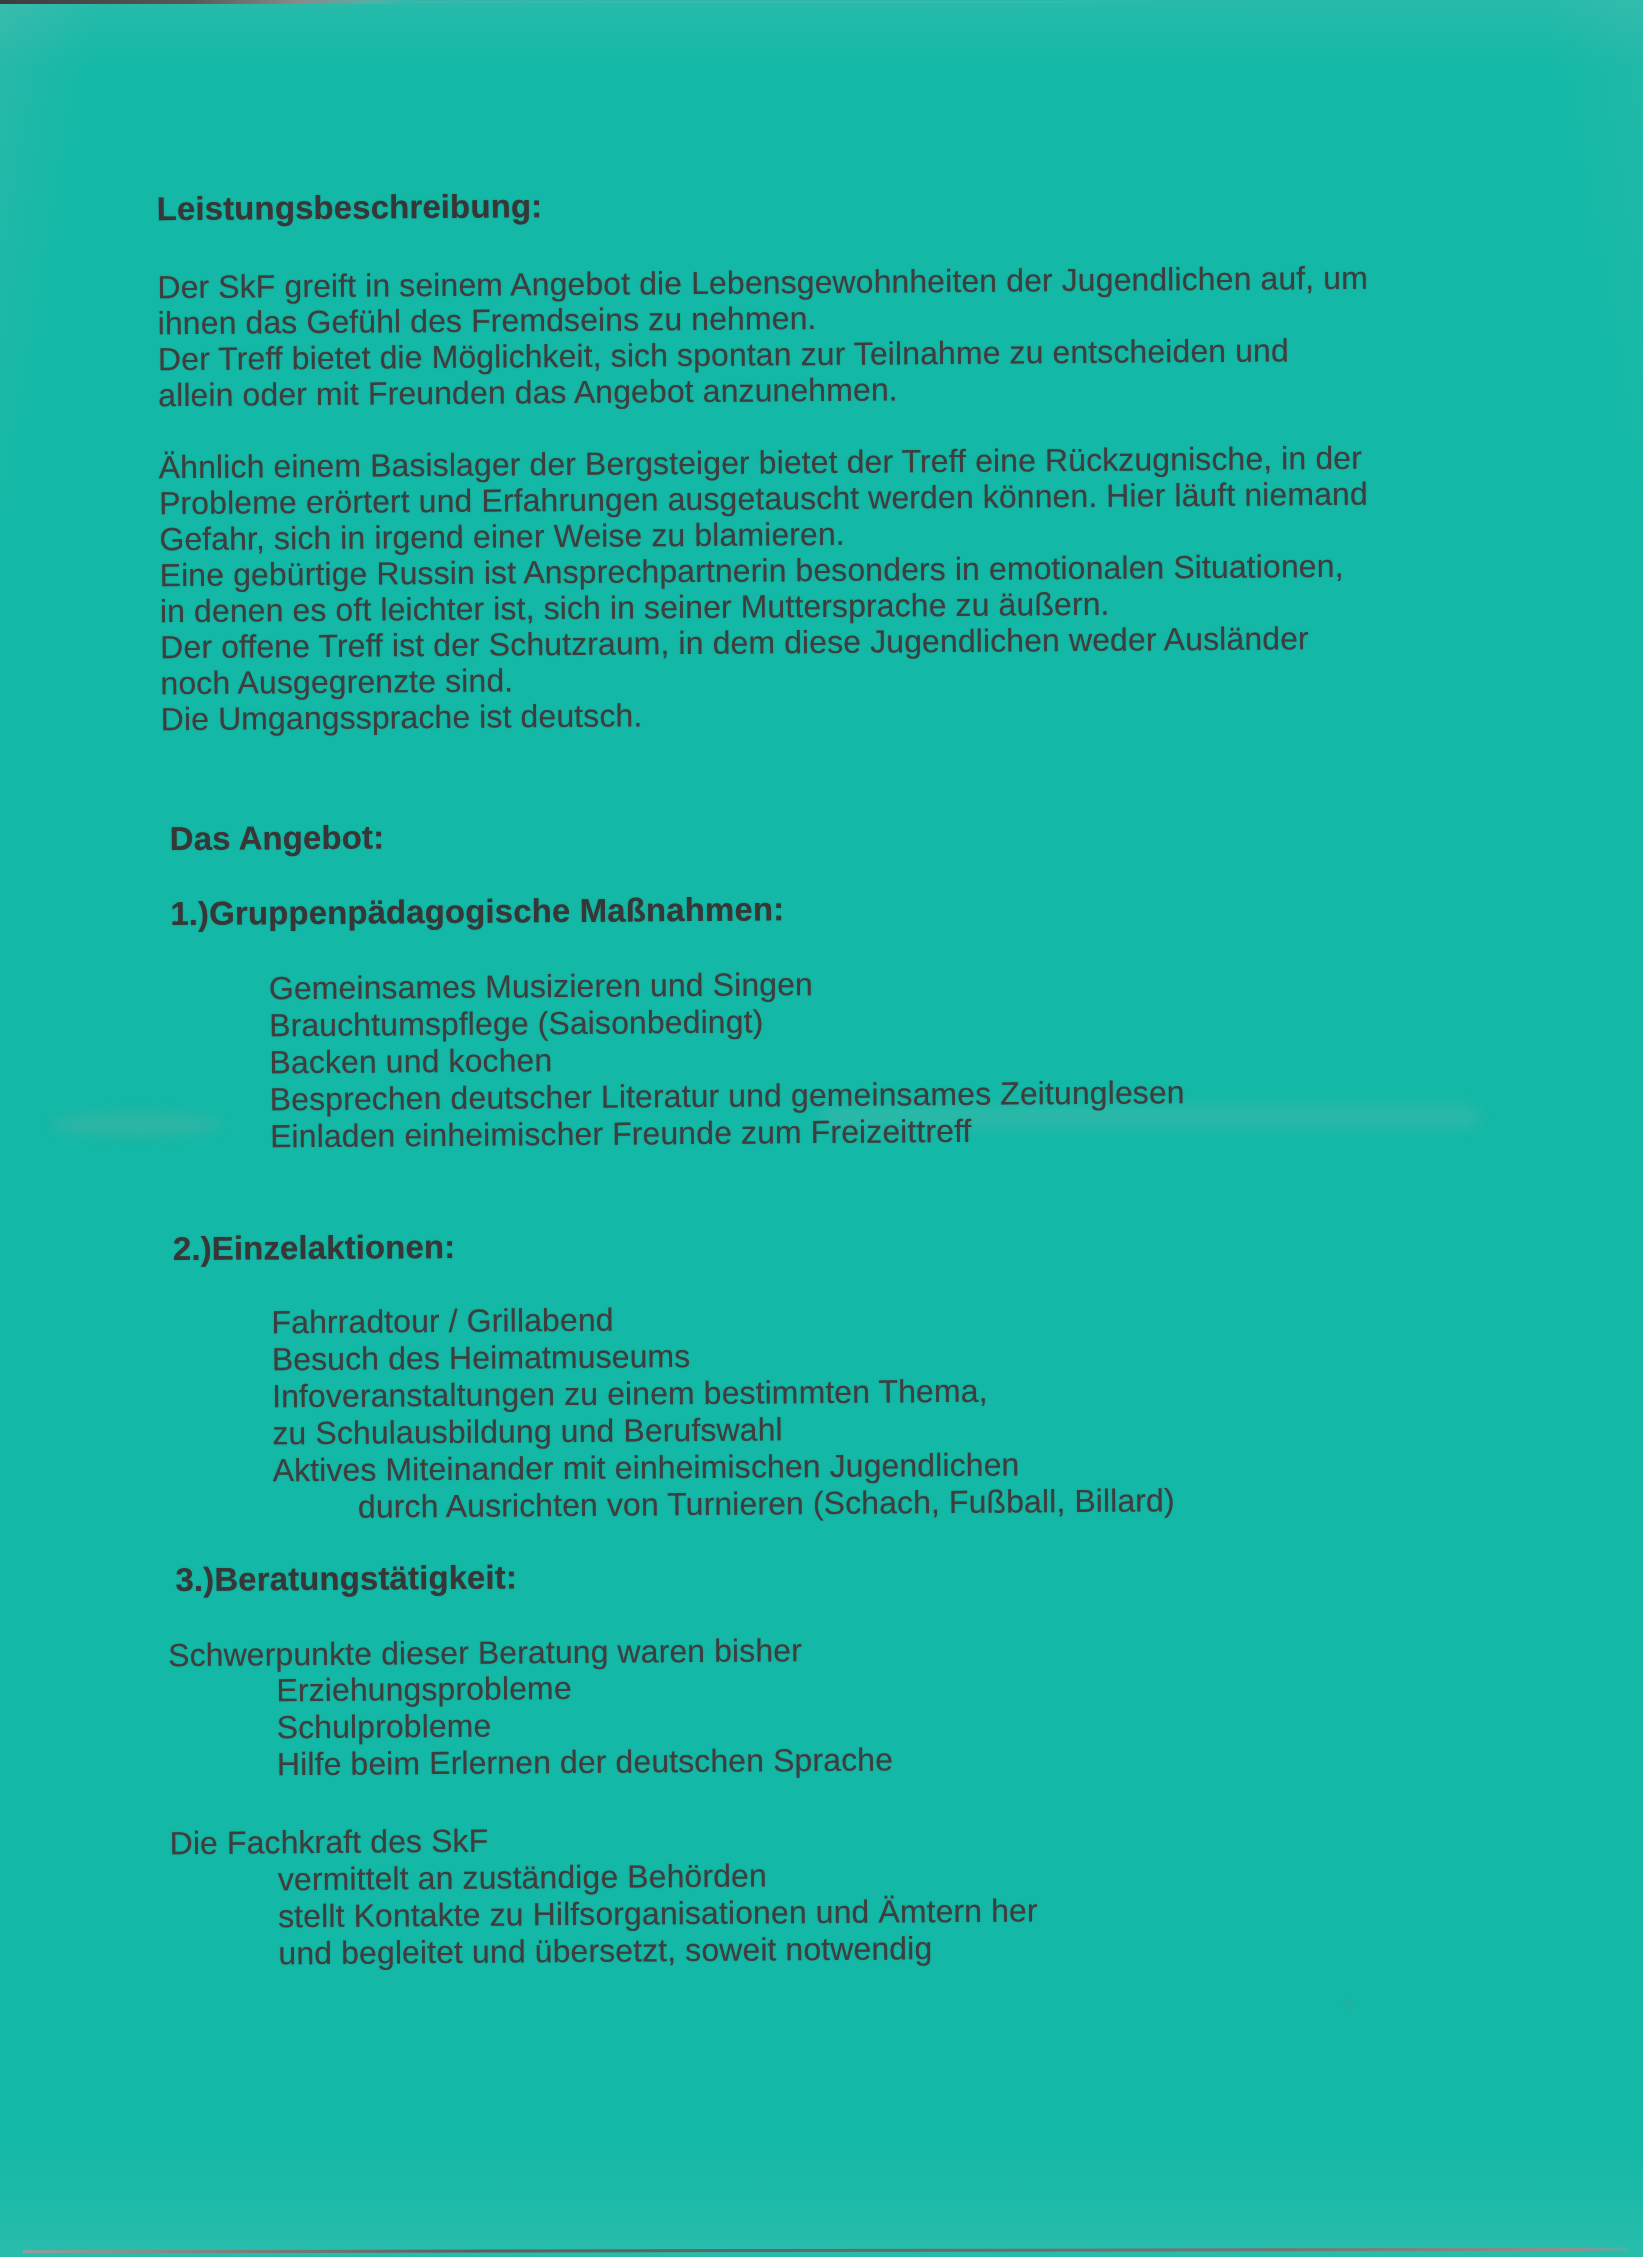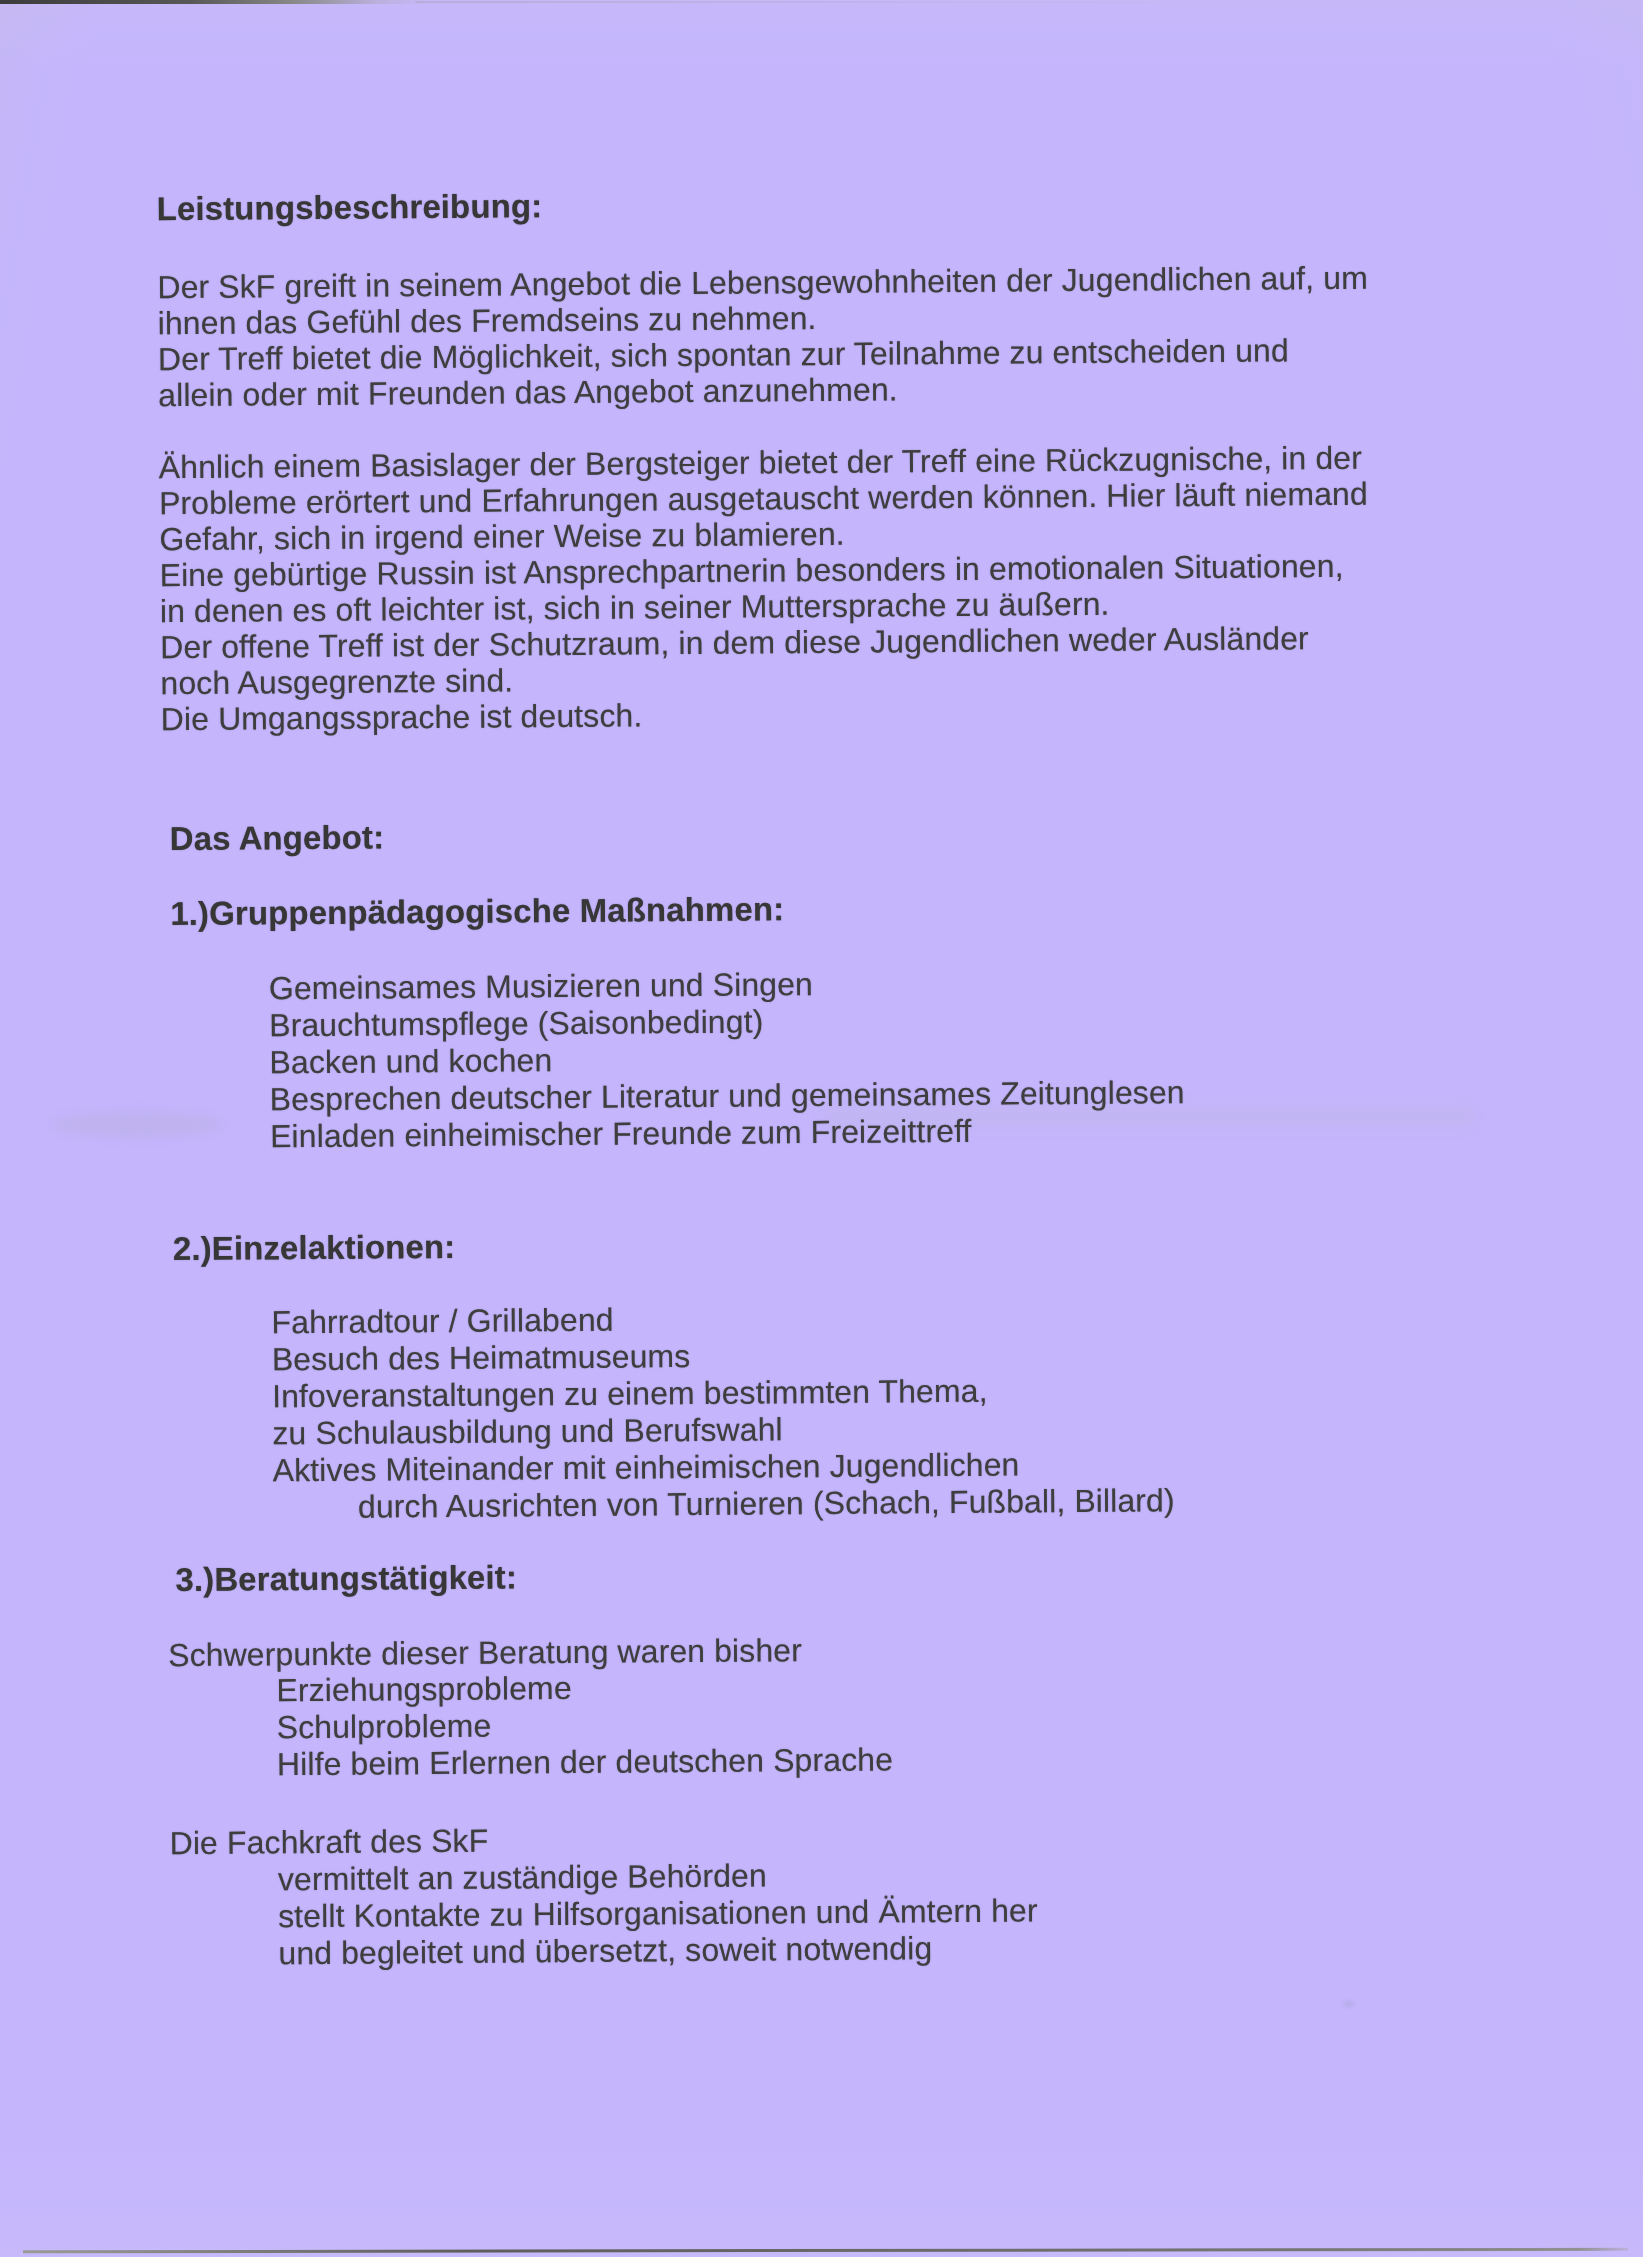--- a/index.html
+++ b/index.html
@@ -1,19 +1,19 @@
 <!DOCTYPE html>
 <html><head>
 <meta charset="utf-8">
 <style>
   html,body { margin:0; padding:0; background:#e9e9e7; }
   .page {
     position:relative;
     width:1643px; height:2257px;
-    background:#c4b5fd;
+    background:#14b8a6;
     overflow:hidden;
     font-family:"Liberation Sans","DejaVu Sans",sans-serif;
     color:#3e3e3e;
   }
   
   .page-tint {
     position:absolute; inset:0; pointer-events:none;
     background:
       linear-gradient(100deg, rgba(195,195,193,0.12), rgba(255,255,255,0) 5%),
       linear-gradient(260deg, rgba(200,200,198,0.08), rgba(255,255,255,0) 5%),

